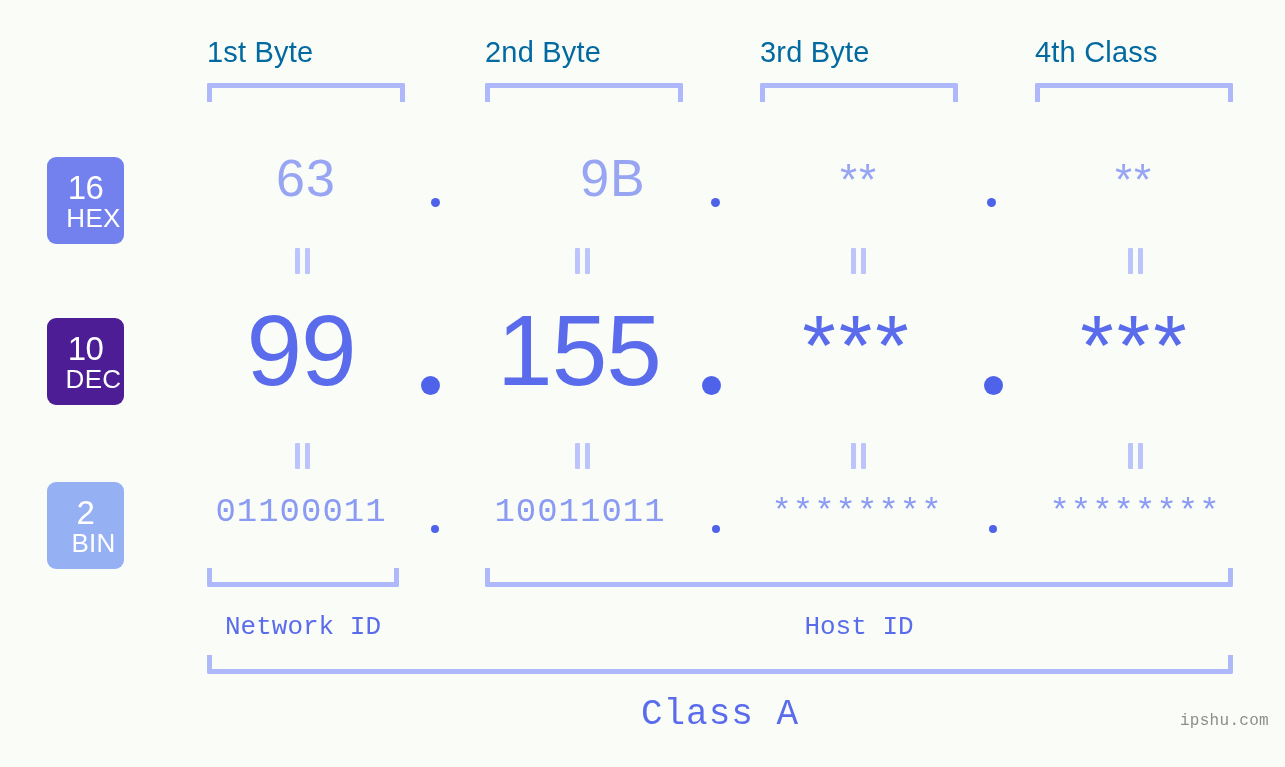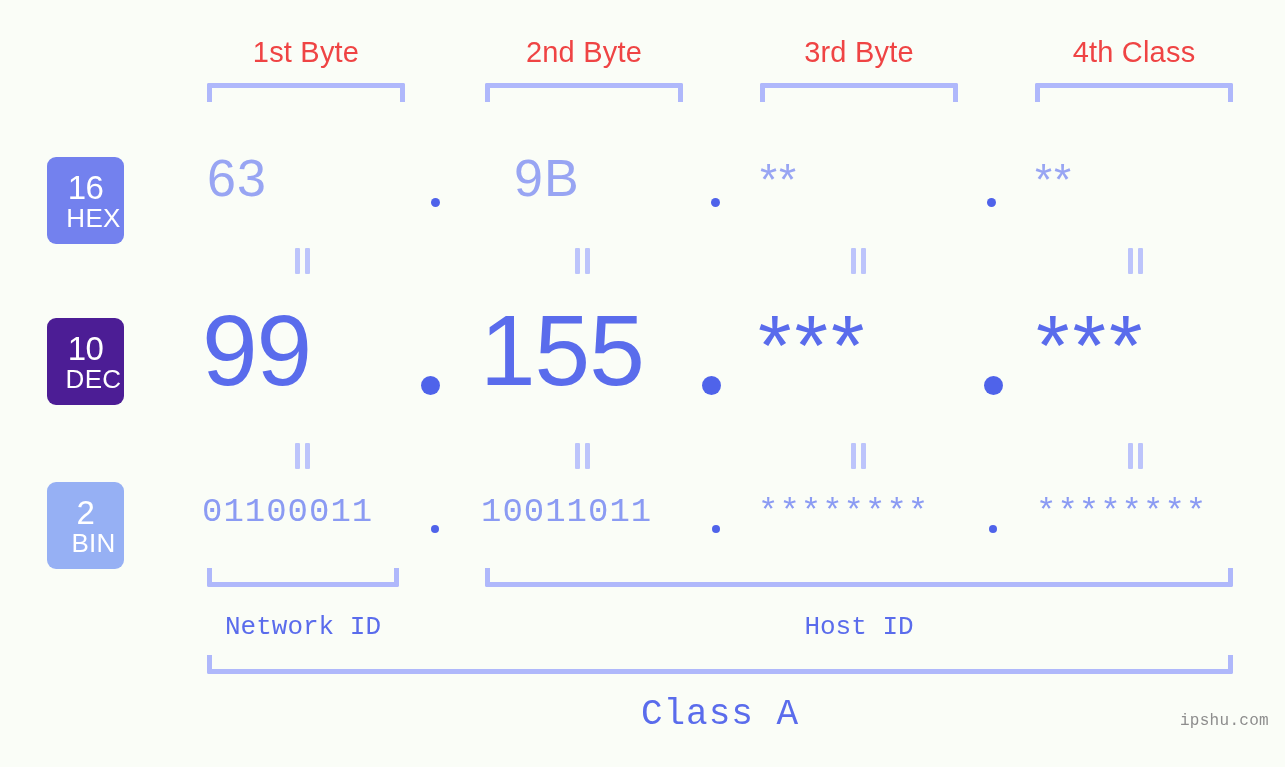--- a/index.html
+++ b/index.html
@@ -19,23 +19,22 @@
     background: #fafdf7;
     overflow: hidden;
   }
 
   
   .byte-label {
     position: absolute;
     top: 32px;
     height: 40px;
     line-height: 40px;
-    text-align: center;
     font-size: 29px;
-    color: #ef4444;
+    color: #0369a1;
     font-family: "Liberation Sans", sans-serif;
     letter-spacing: 0.2px;
     white-space: nowrap;
   }
 
   
   
   .bracket-down {
     position: absolute;
     border-top: 5px solid #afb8fb;
@@ -85,21 +84,21 @@
     letter-spacing: 0.3px;
     margin-left: 16px;
   }
   .badge-hex { top: 157px; background: #7381ee; }
   .badge-dec { top: 318px; background: #4c1d95; }
   .badge-bin { top: 482px; background: #96b0f4; }
 
   
   .val-cell {
     position: absolute;
-    text-align: left;
+    text-align: center;
     white-space: nowrap;
     line-height: 1;
   }
 
   .row-hex .val-cell {
     top: 152px;
     font-size: 52px;
     color: #98a5f3;
     font-family: "Liberation Sans", sans-serif;
     letter-spacing: 1px;

